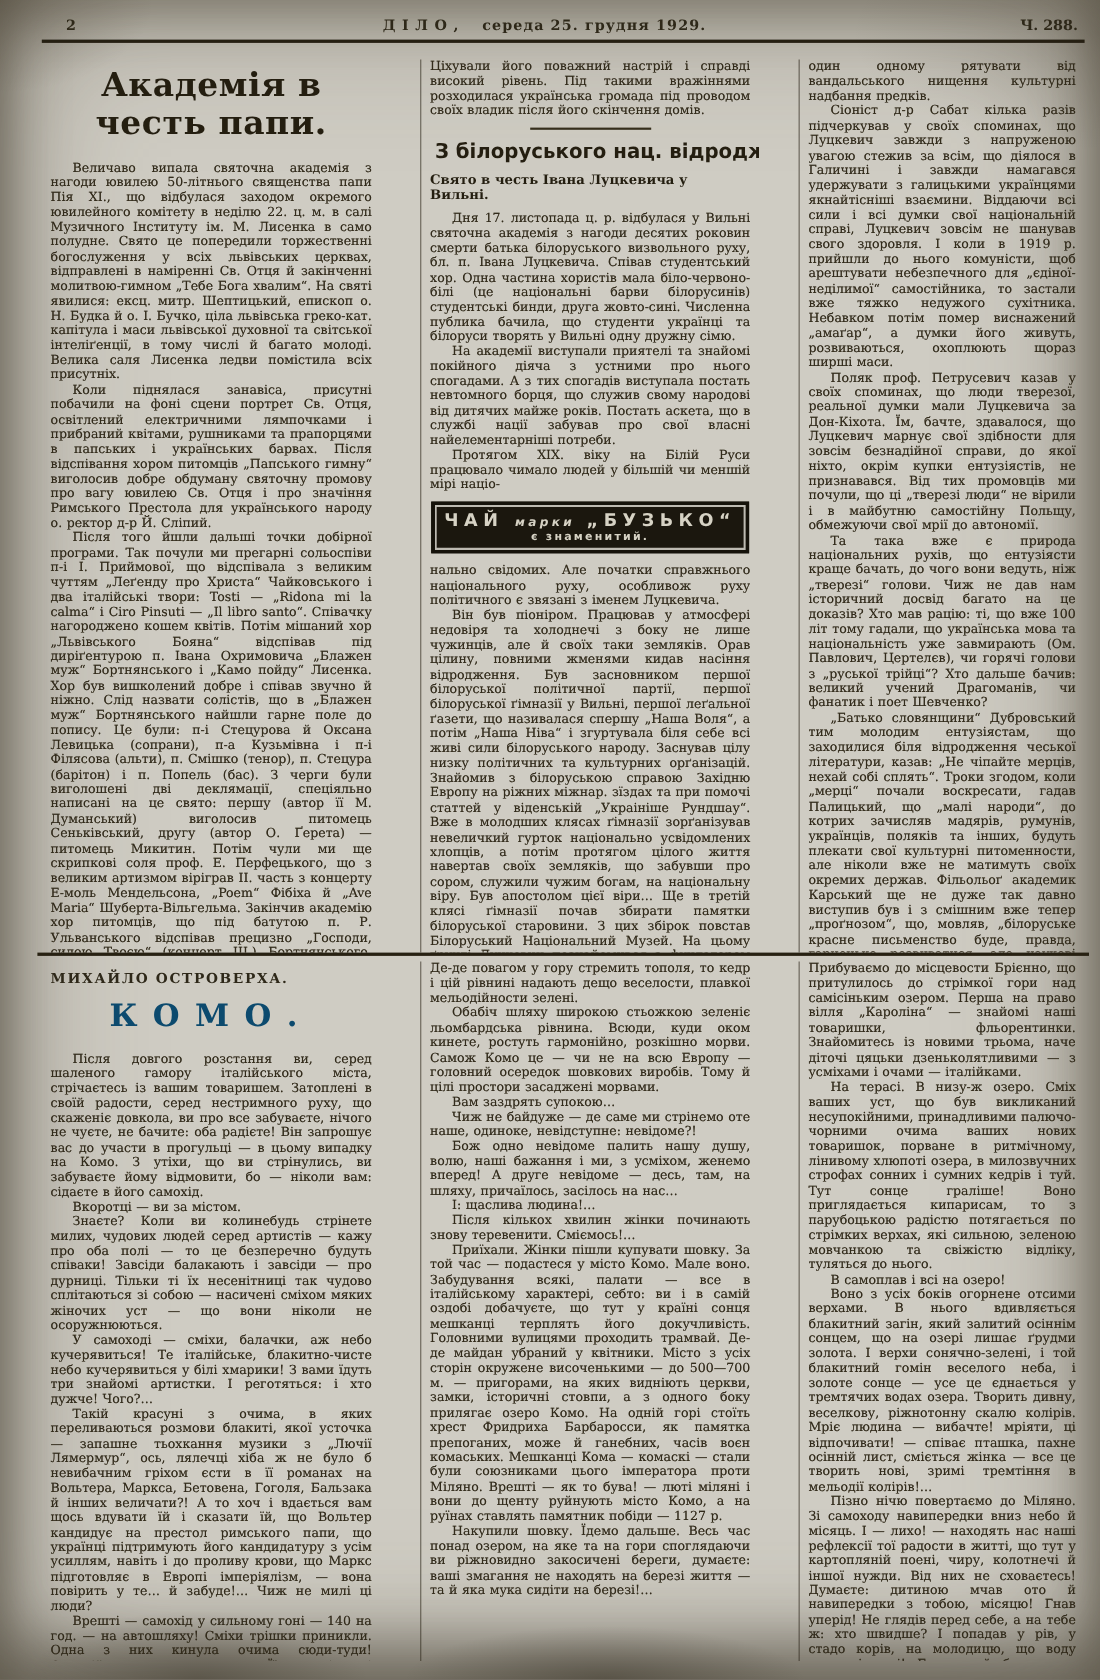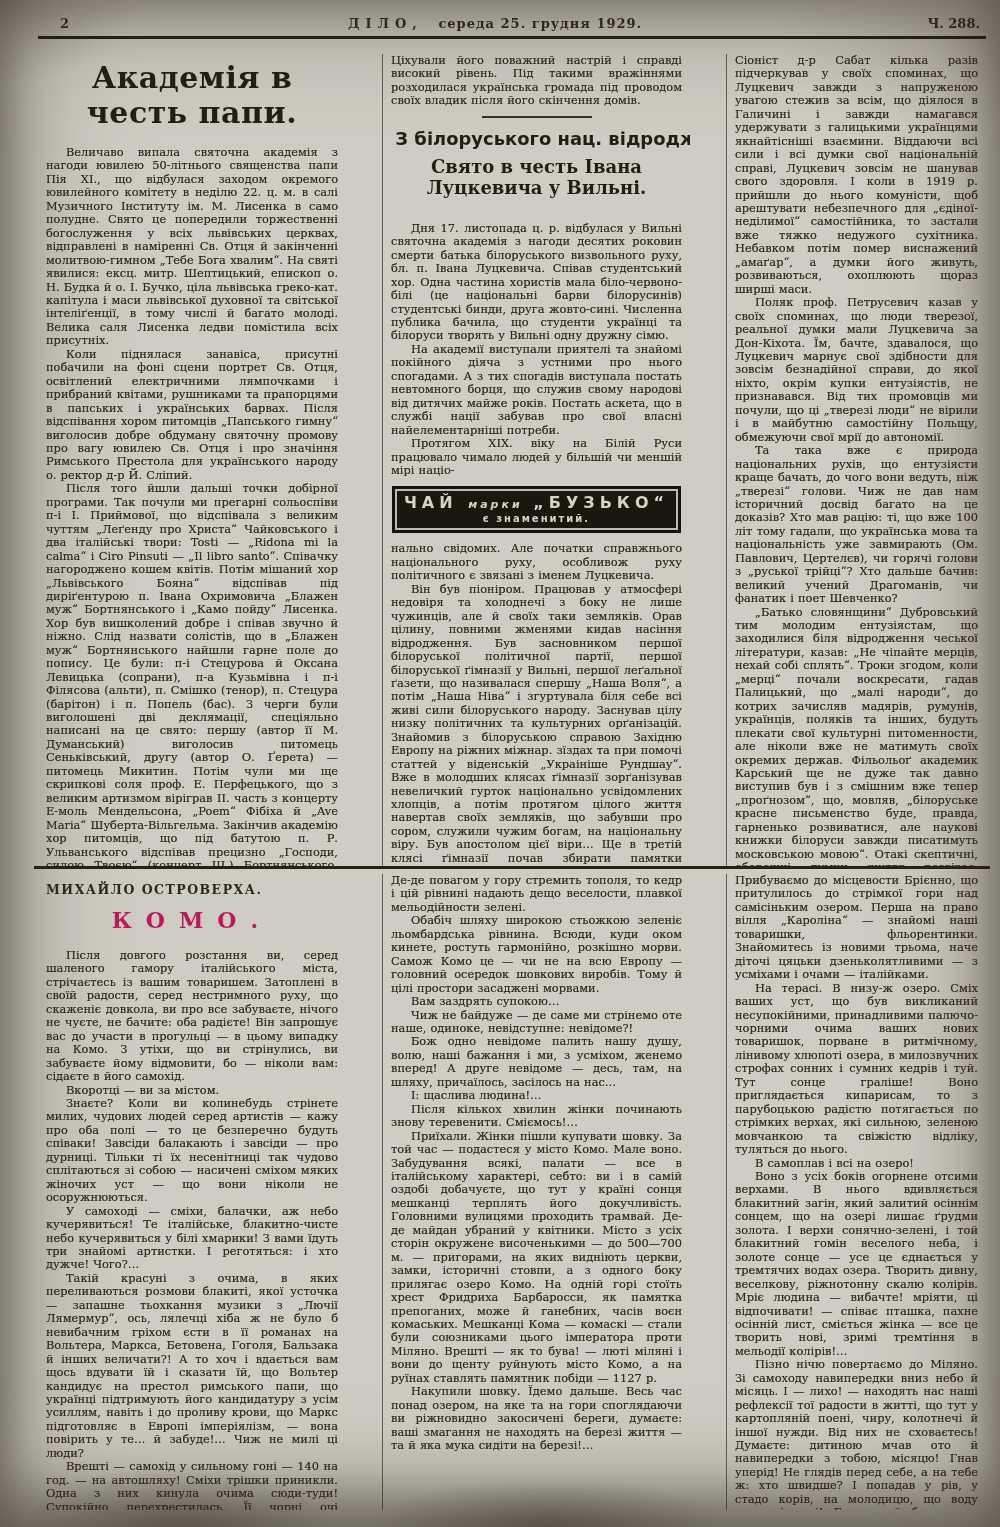--- a/index.html
+++ b/index.html
@@ -37,41 +37,41 @@
   
   p.para{margin:0;text-indent:20px;text-align:justify;
          font-family:"DejaVu Serif",serif;font-size:11.4px;line-height:1.18;
          word-spacing:.5px;color:#322b1b;text-shadow:0 0 .5px rgba(40,33,18,.55);}
   .cont p.para:first-child{text-indent:0;}
 
   h1.main-title{font-family:"DejaVu Serif",serif;font-weight:700;font-size:30px;
       text-align:center;margin:6px 0 16px;letter-spacing:.5px;color:#241e10;}
   h2.bel-title{font-family:"DejaVu Sans",sans-serif;font-weight:700;font-size:18.5px;
       text-align:center;white-space:nowrap;margin:10px 0 7px;transform:scaleX(.97);color:#241e10;}
-  h3.bel-sub{font-family:"DejaVu Serif",serif;font-weight:700;font-size:18px;
-      text-align:center;margin:0 0 24px;color:#241e10;}
+  h3.bel-sub{font-family:"DejaVu Serif",serif;font-weight:700;font-size:12px;
+      text-align:left;margin:0 0 8px;color:#241e10;}
 
   .shortrule{width:110px;border-top:2px solid #362f1d;margin:8px auto 9px;}
   .tinyrule{width:90px;border-top:2px solid #362f1d;margin:10px auto;}
 
   .ad{border:3px solid #15120a;background:#1b170e;color:#d6d2c4;text-align:center;
       padding:4px 4px 6px;margin:9px 1px 9px;box-shadow:0 0 0 2px rgba(207,204,195,.9) inset;}
   .ad .l1{font-family:"DejaVu Sans",sans-serif;font-weight:700;font-size:16px;letter-spacing:5px;}
   .ad .l1 .small{font-size:11px;letter-spacing:3px;font-style:italic;}
   .ad .l2{font-family:"DejaVu Sans",sans-serif;font-weight:700;font-size:10px;letter-spacing:2px;margin-top:1px;}
 
   .dateline{font-family:"DejaVu Serif",serif;font-style:italic;font-size:12.5px;
       margin:16px 0 4px 46px;}
   .signature{font-family:"DejaVu Serif",serif;font-weight:700;font-size:13.5px;
       text-align:right;margin:2px 45px 0 0;}
 
   .author-line{font-family:"DejaVu Serif",serif;font-weight:700;font-size:12.5px;
       letter-spacing:1.5px;margin:8px 0 0;}
-  h2.komo-title{font-family:"DejaVu Serif",serif;font-weight:700;font-size:22px;
-      letter-spacing:14px;text-align:center;margin:10px 0 16px;color:#be185d;}
+  h2.komo-title{font-family:"DejaVu Serif",serif;font-weight:700;font-size:28px;
+      letter-spacing:14px;text-align:center;margin:10px 0 16px;color:#0c4a6e;}
   .sig-italic{font-family:"DejaVu Serif",serif;font-style:italic;font-weight:700;
       font-size:13px;margin:12px 0 6px 60px;}
 </style>
 </head>
 <body>
 
 <div class="page">
 
   <div class="hdr">
     <span class="pageno">2</span>
@@ -114,20 +114,21 @@
         <div class="l2">є знаменитий.</div>
       </div>
       <div class="cont">
           <p class="para">нально свідомих. Але початки справжнього національного руху, особливож руху політичного є звязані з іменем Луцкевича.</p>
           <p class="para">Він був піоніром. Працював у атмосфері недовіря та холоднечі з боку не лише чужинців, але й своїх таки земляків. Орав цілину, повними жменями кидав насіння відродження. Був засновником першої білоруської політичної партії, першої білоруської ґімназії у Вильні, першої леґальної ґазети, що називалася спершу „Наша Воля“, а потім „Наша Ніва“ і згуртувала біля себе всі живі сили білоруського народу. Заснував цілу низку політичних та культурних орґанізацій. Знайомив з білоруською справою Західню Европу на ріжних міжнар. зїздах та при помочі статтей у віденській „Украініше Рундшау“. Вже в молодших клясах ґімназії зорґанізував невеличкий гурток національно усвідомлених хлопців, а потім протягом цілого життя навертав своїх земляків, що забувши про сором, служили чужим богам, на національну віру. Був апостолом цієї віри… Ще в третій клясі ґімназії почав збирати памятки білоруської старовини. З цих збірок повстав Білоруський Національний Музей. На цьому ґрунті Луцкевич познайомився з фундатором нашого Національного Музею — митрополитом Андреєм. Два великі патріоти: український та білоруський помагали</p>
         </div>
     </div>
 
     <div class="col c3">
       <div class="cont">
+          <p class="para">один одному рятувати від вандальського нищення культурні надбання предків.</p>
           <p class="para">Сіоніст д-р Сабат кілька разів підчеркував у своїх споминах, що Луцкевич завжди з напруженою увагою стежив за всім, що діялося в Галичині і завжди намагався удержувати з галицькими українцями якнайтісніші взаємини. Віддаючи всі сили і всі думки свої національній справі, Луцкевич зовсім не шанував свого здоровля. І коли в 1919 р. прийшли до нього комуністи, щоб арештувати небезпечного для „єдіної-неділимої“ самостійника, то застали вже тяжко недужого сухітника. Небавком потім помер виснажений „амаґар“, а думки його живуть, розвиваються, охоплюють щораз ширші маси.</p>
           <p class="para">Поляк проф. Петрусевич казав у своїх споминах, що люди тверезої, реальної думки мали Луцкевича за Дон-Кіхота. Їм, бачте, здавалося, що Луцкевич марнує свої здібности для зовсім безнадійної справи, до якої ніхто, окрім купки ентузіястів, не признавався. Від тих промовців ми почули, що ці „тверезі люди“ не вірили і в майбутню самостійну Польщу, обмежуючи свої мрії до автономії.</p>
           <p class="para">Та така вже є природа національних рухів, що ентузіясти краще бачать, до чого вони ведуть, ніж „тверезі“ голови. Чиж не дав нам історичний досвід багато на це доказів? Хто мав рацію: ті, що вже 100 літ тому гадали, що українська мова та національність уже завмирають (Ом. Павлович, Цертелєв), чи горячі голови з „руської трійці“? Хто дальше бачив: великий учений Драгоманів, чи фанатик і поет Шевченко?</p>
           <p class="para">„Батько словянщини“ Дубровський тим молодим ентузіястам, що заходилися біля відродження чеської літератури, казав: „Не чіпайте мерців, нехай собі сплять“. Троки згодом, коли „мерці“ почали воскресати, гадав Палицький, що „малі народи“, до котрих зачисляв мадярів, румунів, українців, поляків та інших, будуть плекати свої культурні питоменности, але ніколи вже не матимуть своїх окремих держав. Фільольоґ академик Карський ще не дуже так давно виступив був і з смішним вже тепер „проґнозом“, що, мовляв, „білоруське красне письменство буде, правда, гарненько розвиватися, але наукові книжки білоруси завжди писатимуть московською мовою“. Отакі скептичні, обережні думки життя розвіває, розбиває і розбиватиме далі.</p>
           <p class="para">Є ще багато людей, що не вірять у світлу майбутність білоруського народу. Та вони не мають рації! Мав рацію Іван Луцкевич і має її національна білоруська молодь, представник якої на академії 17. листопада назвав Луцкевича пророком.</p>
         </div>
       <div class="dateline">Вильно, грудень 1929.</div>
       <div class="signature">Борис Поліщук.</div>
       <div class="tinyrule"></div>
     </div>

